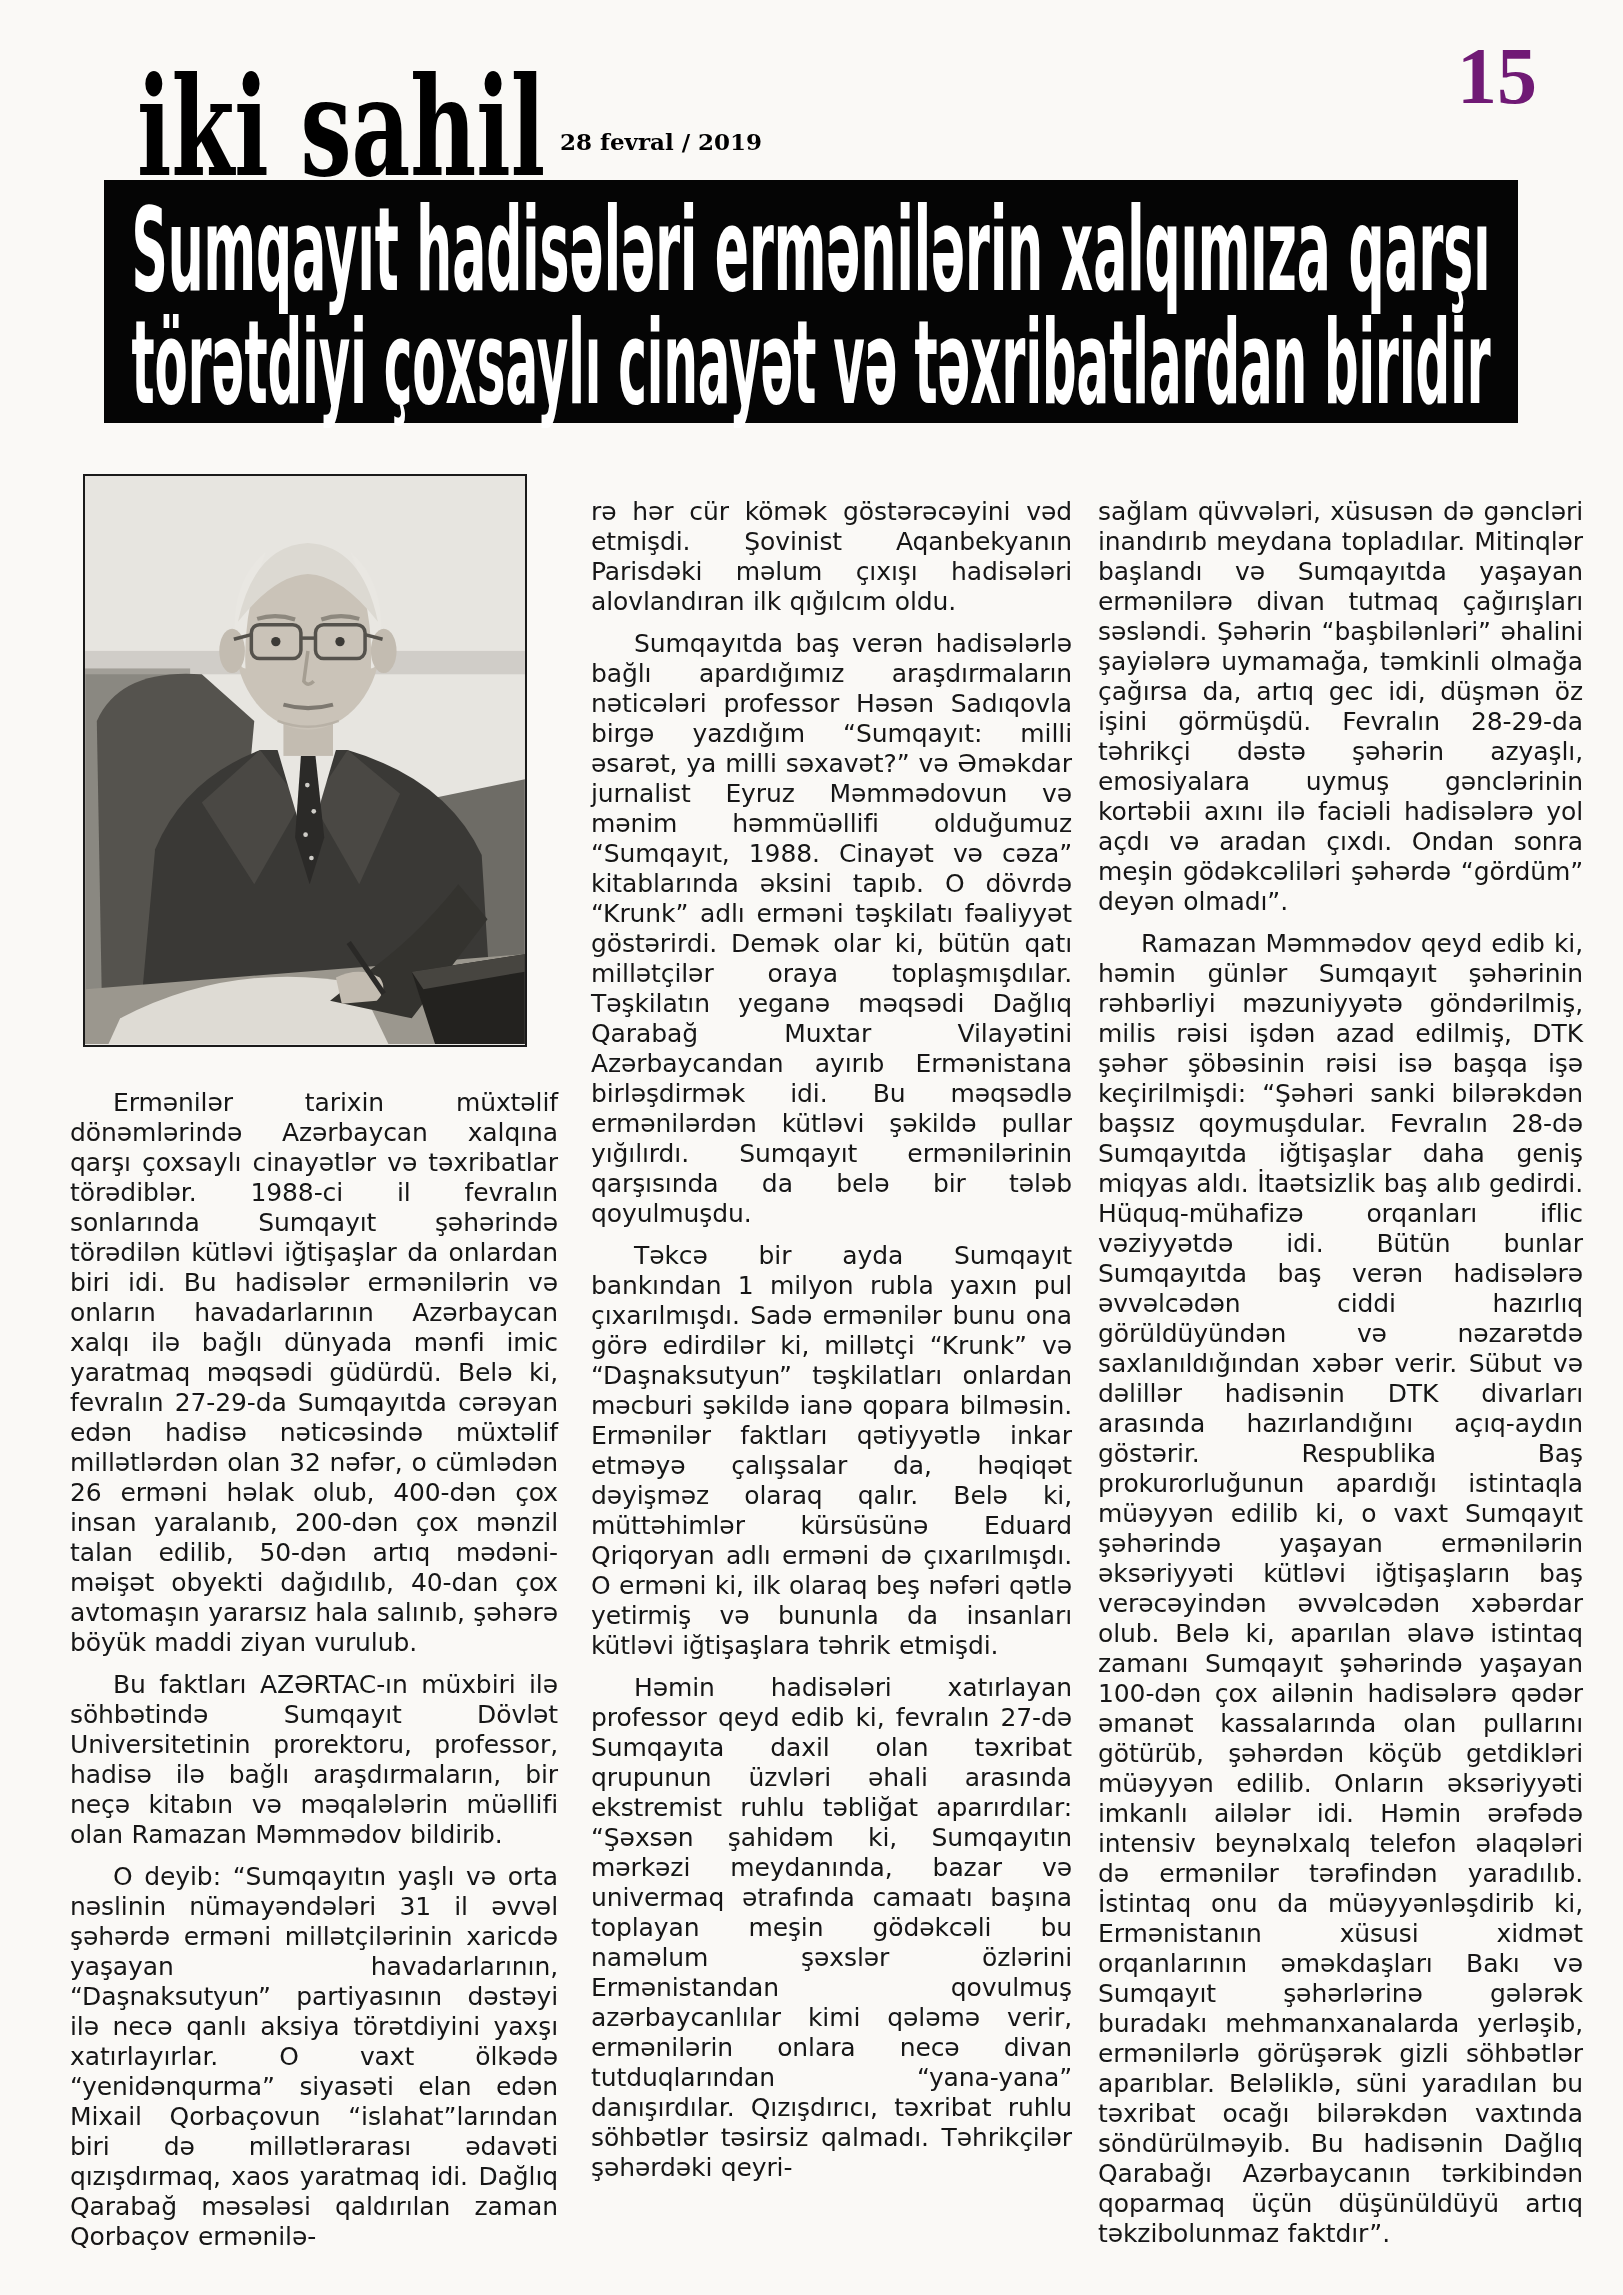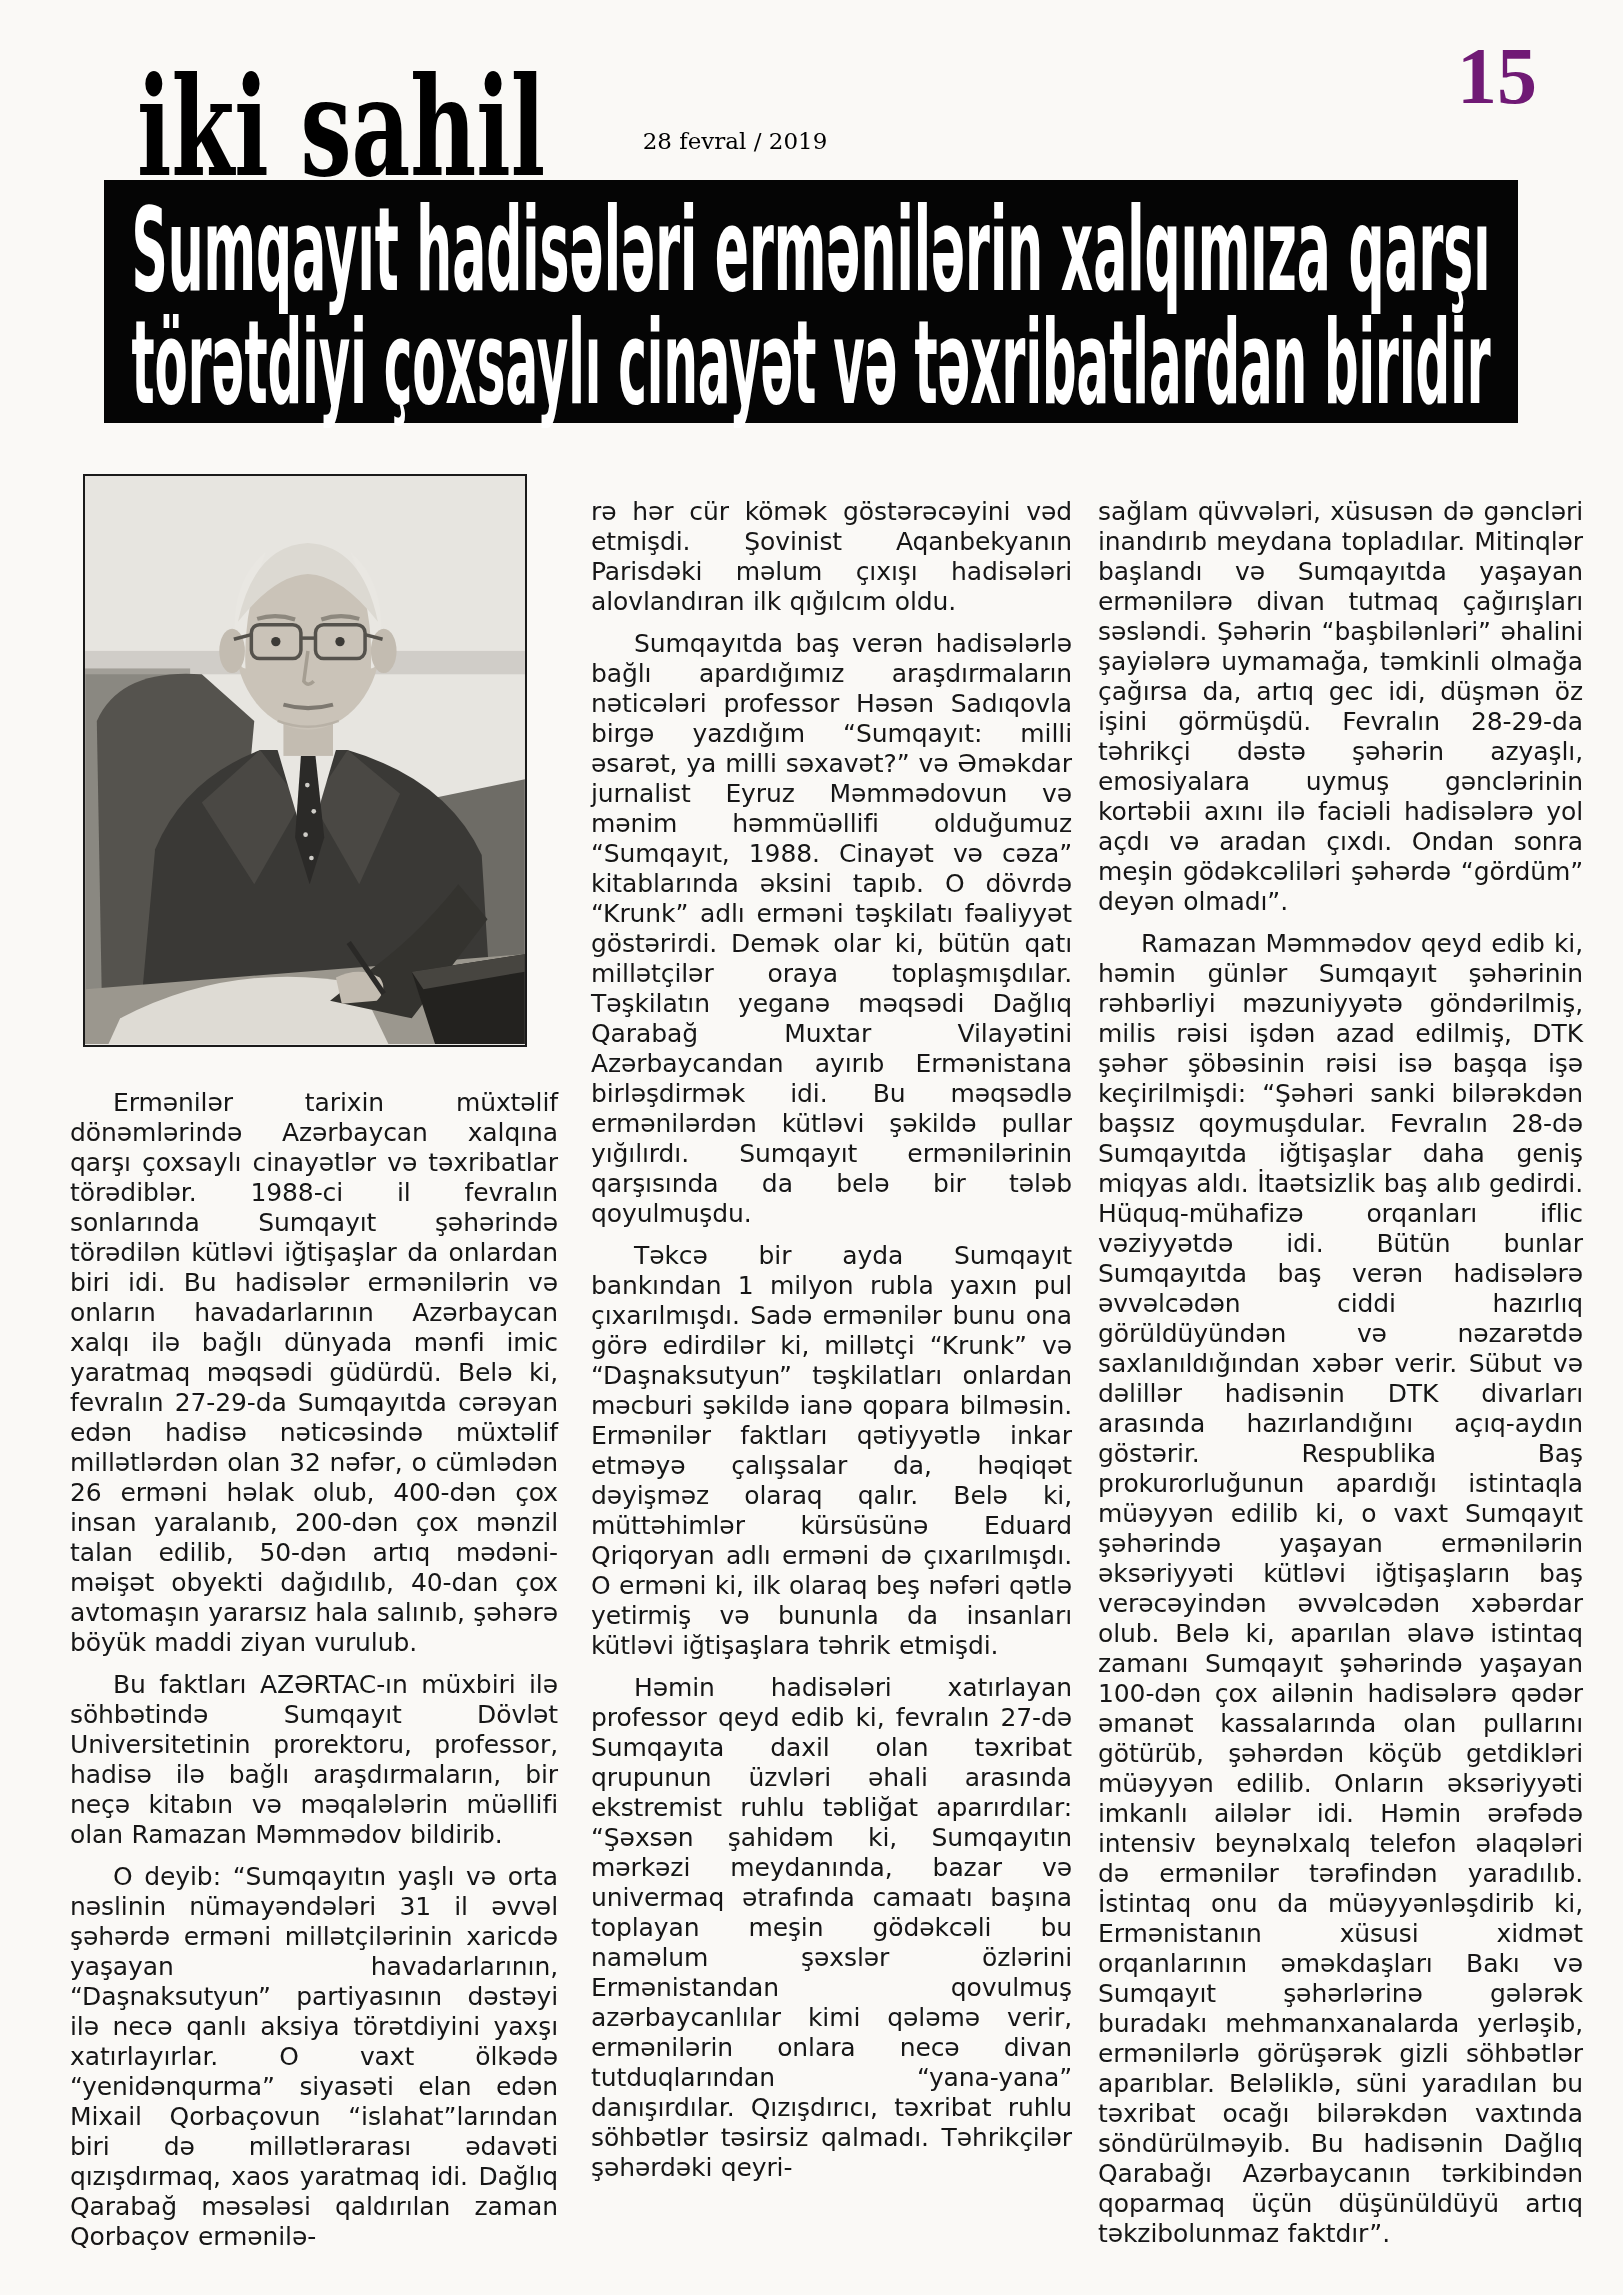--- a/index.html
+++ b/index.html
@@ -14,23 +14,23 @@
   svg{overflow:visible;}
 
   
   #logo{left:137px;top:52px;width:420px;height:146px;text-align:center;}
   #page-number{
     left:1403px;top:36px;width:134px;text-align:right;
     font-family:Liberation Serif, serif;
     font-weight:bold;font-size:80px;line-height:1;color:#701a75;
   }
   #date-line{
-    left:560px;top:128px;width:350px;text-align:center;
+    left:560px;top:128px;width:350px;
     font-family:"DejaVu Serif","Liberation Serif",serif;
-    font-weight:normal;font-size:23px;color:#000;
+    font-weight:bold;font-size:23px;color:#000;
   }
 
   
   #banner{
     left:104px;top:180px;width:1414px;height:243px;
     background:#050505;
   }
 
   
   #photo-frame{

